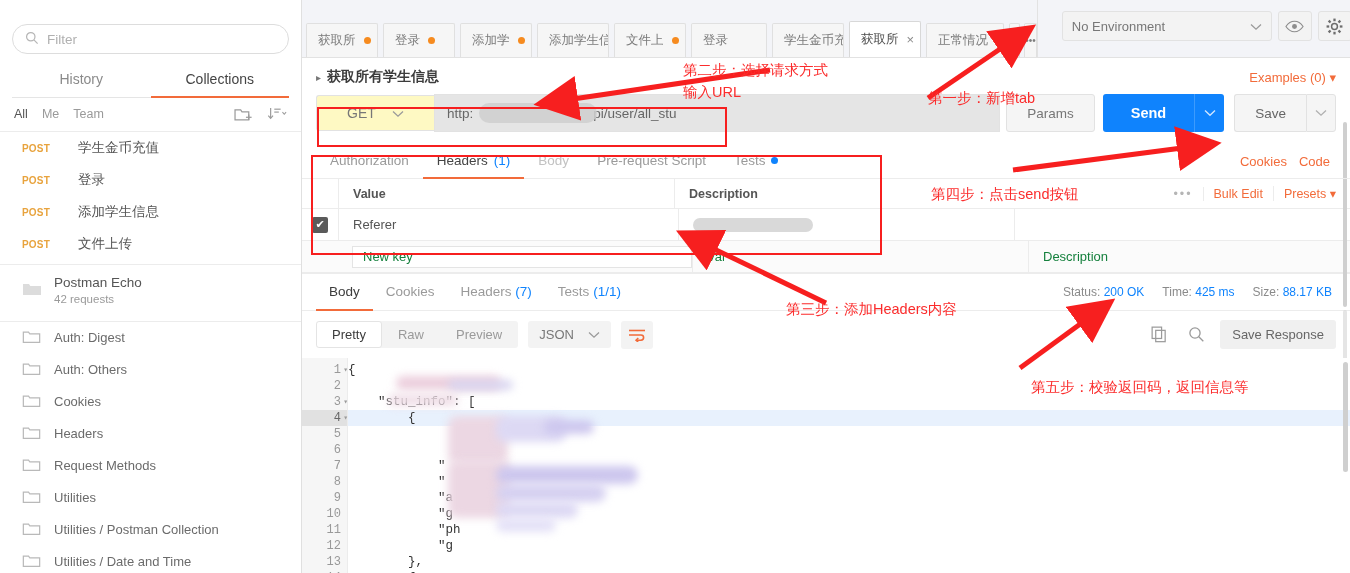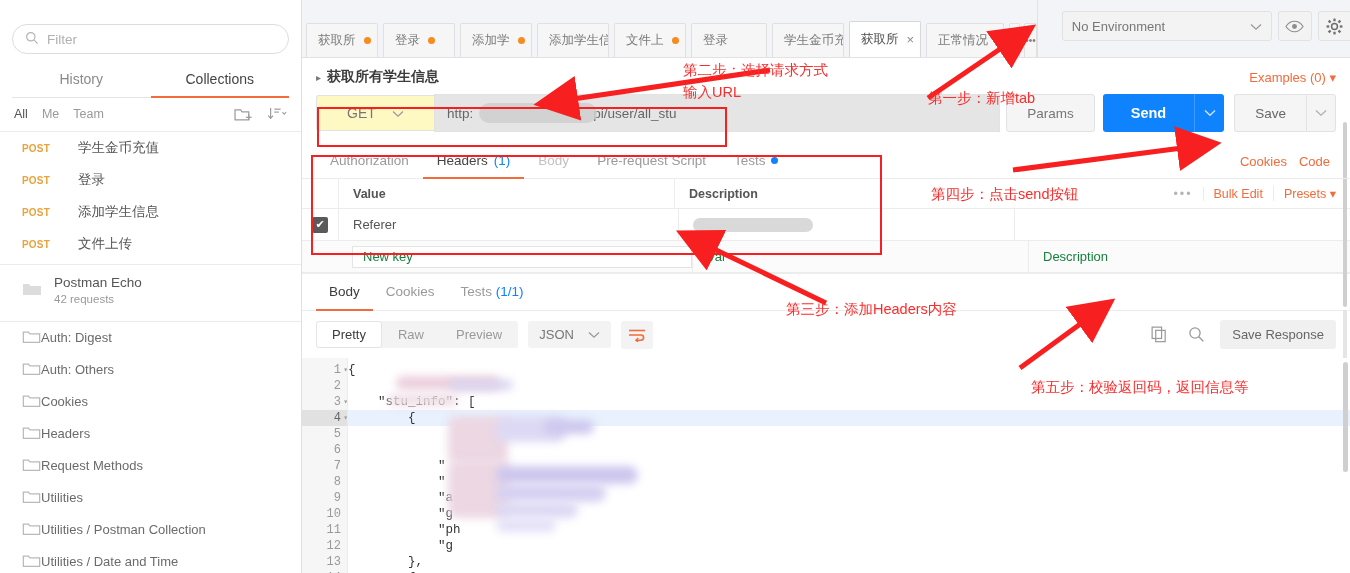--- a/index.html
+++ b/index.html
@@ -58,21 +58,21 @@
   .req-item .nm { font-size: 13.5px; color: #555; }
   .req-divider { height:1px; background:#ececec; margin: 4px 0 0 0; }
   .coll-item {
     display:flex; align-items:center; gap: 12px;
     padding: 9px 14px 9px 22px; cursor: pointer;
   }
   .coll-item .ct { display:flex; flex-direction: column; line-height: 1.35; }
   .coll-item .ct .t1 { font-size: 13.5px; color: #555; }
   .coll-item .ct .t2 { font-size: 11.5px; color: #9a9a9a; }
   .folder-item {
-    display:flex; align-items:center; 
+    display:flex; align-items:center; gap: 13px;
     padding: 7px 14px 7px 22px; cursor: pointer; font-size: 13px; color:#6b6b6b;
   }
   .sb-scroll {
     position: absolute; right: 3px; width: 4px; background: #cfcfcf; border-radius: 2px;
   }
 
   
   .main { flex: 1; height: 573px; display: flex; flex-direction: column; background: #fff; min-width:0; }
 
   .tabbar {
@@ -529,24 +529,42 @@
 
     <div class="resp">
       <div class="resptabs">
         <div class="rt active">
           <span>Body</span>
         </div>
         <div class="rt">
           <span>Cookies</span>
         </div>
         <div class="rt">
+          <span>Headers</span>
+          <span class="cnt">(7)</span>
+        </div>
+        <div class="rt">
           <span>Tests</span>
           <span class="cnt">(1/1)</span>
         </div>
         <span class="sp"></span>
+        <span class="meta">
+          <span>
+            <span>Status:</span>
+            <b>200 OK</b>
+          </span>
+          <span>
+            <span>Time:</span>
+            <b>425 ms</b>
+          </span>
+          <span>
+            <span>Size:</span>
+            <b>88.17 KB</b>
+          </span>
+        </span>
       </div>
 
       <div class="viewbar">
         <div class="segm">
           <div class="active">Pretty</div>
           <div>Raw</div>
           <div>Preview</div>
         </div>
         <div class="fmt">
           <span>JSON</span>

